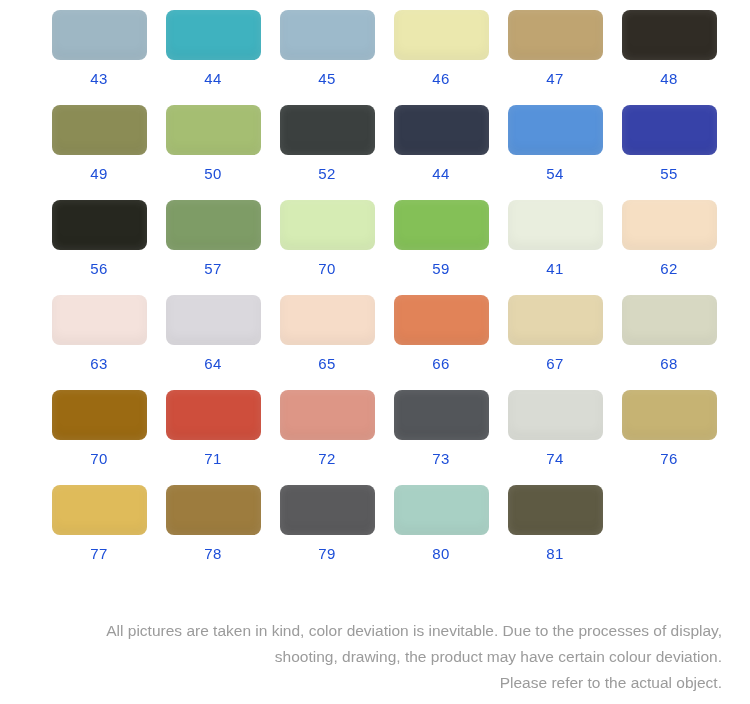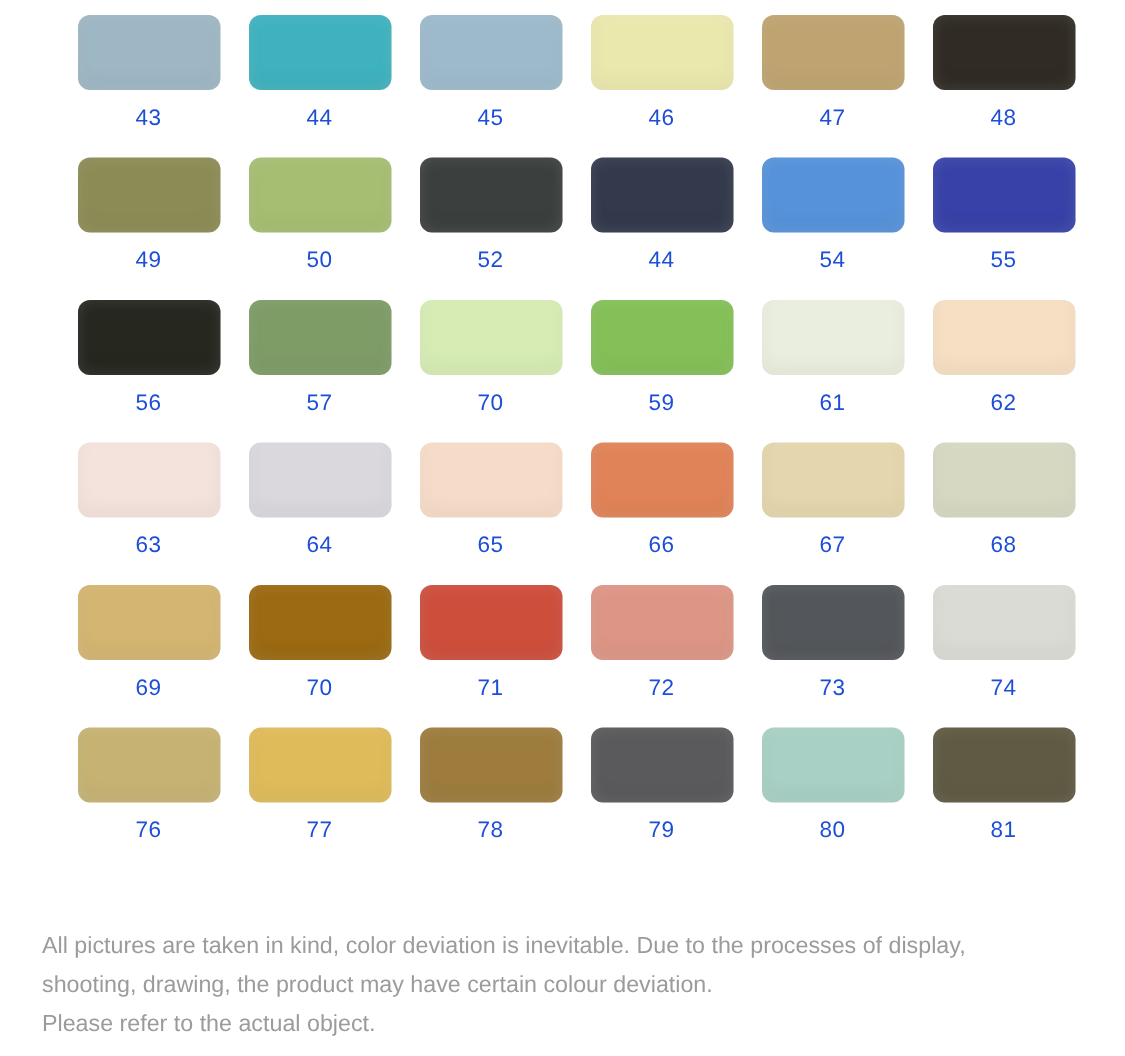--- a/index.html
+++ b/index.html
@@ -46,21 +46,21 @@
     font-size: 15px;
     color: #1d4ed8;
     letter-spacing: 0.3px;
     line-height: 1;
   }
   #disclaimer {
     position: absolute;
     left: 0;
     right: 0;
     bottom: 8px;
-    text-align: left;
+    text-align: right;
     color: #9b9b9b;
     font-size: 15.5px;
     line-height: 26px;
     padding: 0 28px;
     box-sizing: border-box;
   }
   #disclaimer .line {
     display: block;
     white-space: nowrap;
   }
@@ -128,21 +128,21 @@
     <div class="swatch-cell">
       <div class="swatch-chip" style="background: rgb(214, 236, 180);"></div>
       <div class="swatch-label">70</div>
     </div>
     <div class="swatch-cell">
       <div class="swatch-chip" style="background: rgb(132, 192, 87);"></div>
       <div class="swatch-label">59</div>
     </div>
     <div class="swatch-cell">
       <div class="swatch-chip" style="background: rgb(233, 238, 222);"></div>
-      <div class="swatch-label">61</div>
+      <div class="swatch-label">41</div>
     </div>
     <div class="swatch-cell">
       <div class="swatch-chip" style="background: rgb(246, 223, 195);"></div>
       <div class="swatch-label">62</div>
     </div>
     <div class="swatch-cell">
       <div class="swatch-chip" style="background: rgb(244, 226, 220);"></div>
       <div class="swatch-label">63</div>
     </div>
     <div class="swatch-cell">
@@ -157,24 +157,20 @@
       <div class="swatch-chip" style="background: rgb(225, 131, 88);"></div>
       <div class="swatch-label">66</div>
     </div>
     <div class="swatch-cell">
       <div class="swatch-chip" style="background: rgb(228, 214, 173);"></div>
       <div class="swatch-label">67</div>
     </div>
     <div class="swatch-cell">
       <div class="swatch-chip" style="background: rgb(215, 216, 194);"></div>
       <div class="swatch-label">68</div>
-    </div>
-    <div class="swatch-cell">
-      <div class="swatch-chip" style="background: rgb(212, 181, 113);"></div>
-      <div class="swatch-label">69</div>
     </div>
     <div class="swatch-cell">
       <div class="swatch-chip" style="background: rgb(155, 106, 18);"></div>
       <div class="swatch-label">70</div>
     </div>
     <div class="swatch-cell">
       <div class="swatch-chip" style="background: rgb(206, 78, 60);"></div>
       <div class="swatch-label">71</div>
     </div>
     <div class="swatch-cell">

